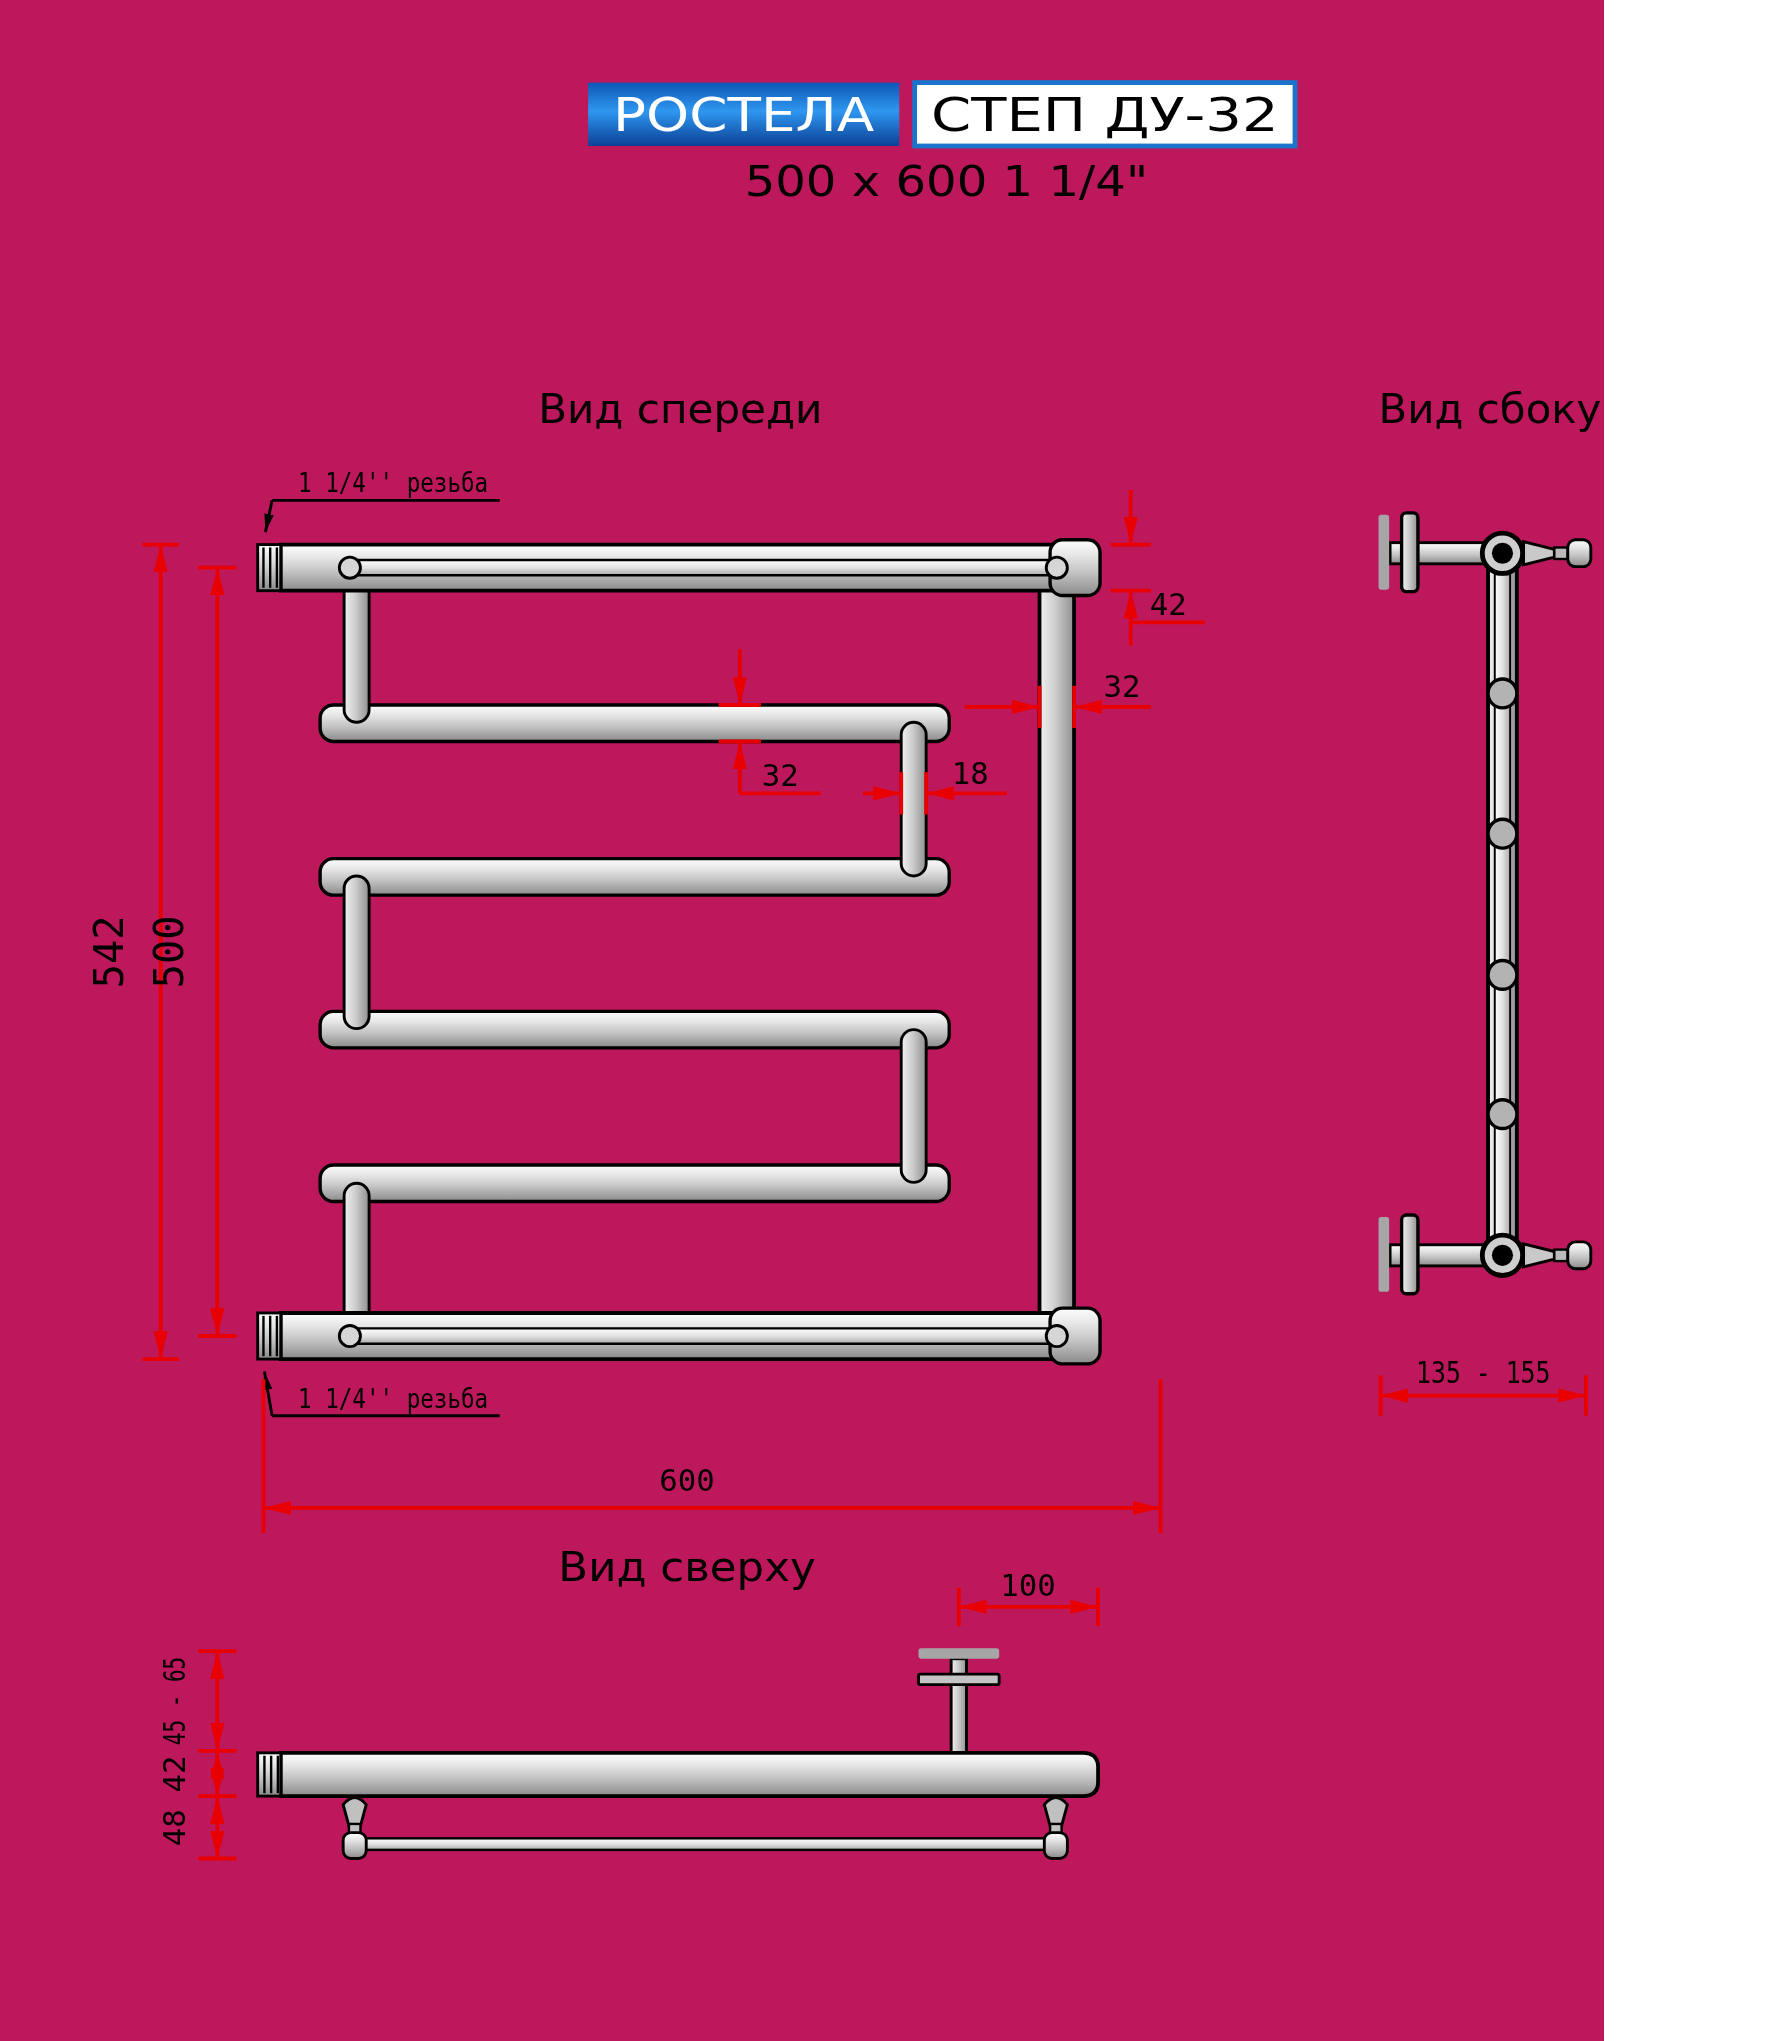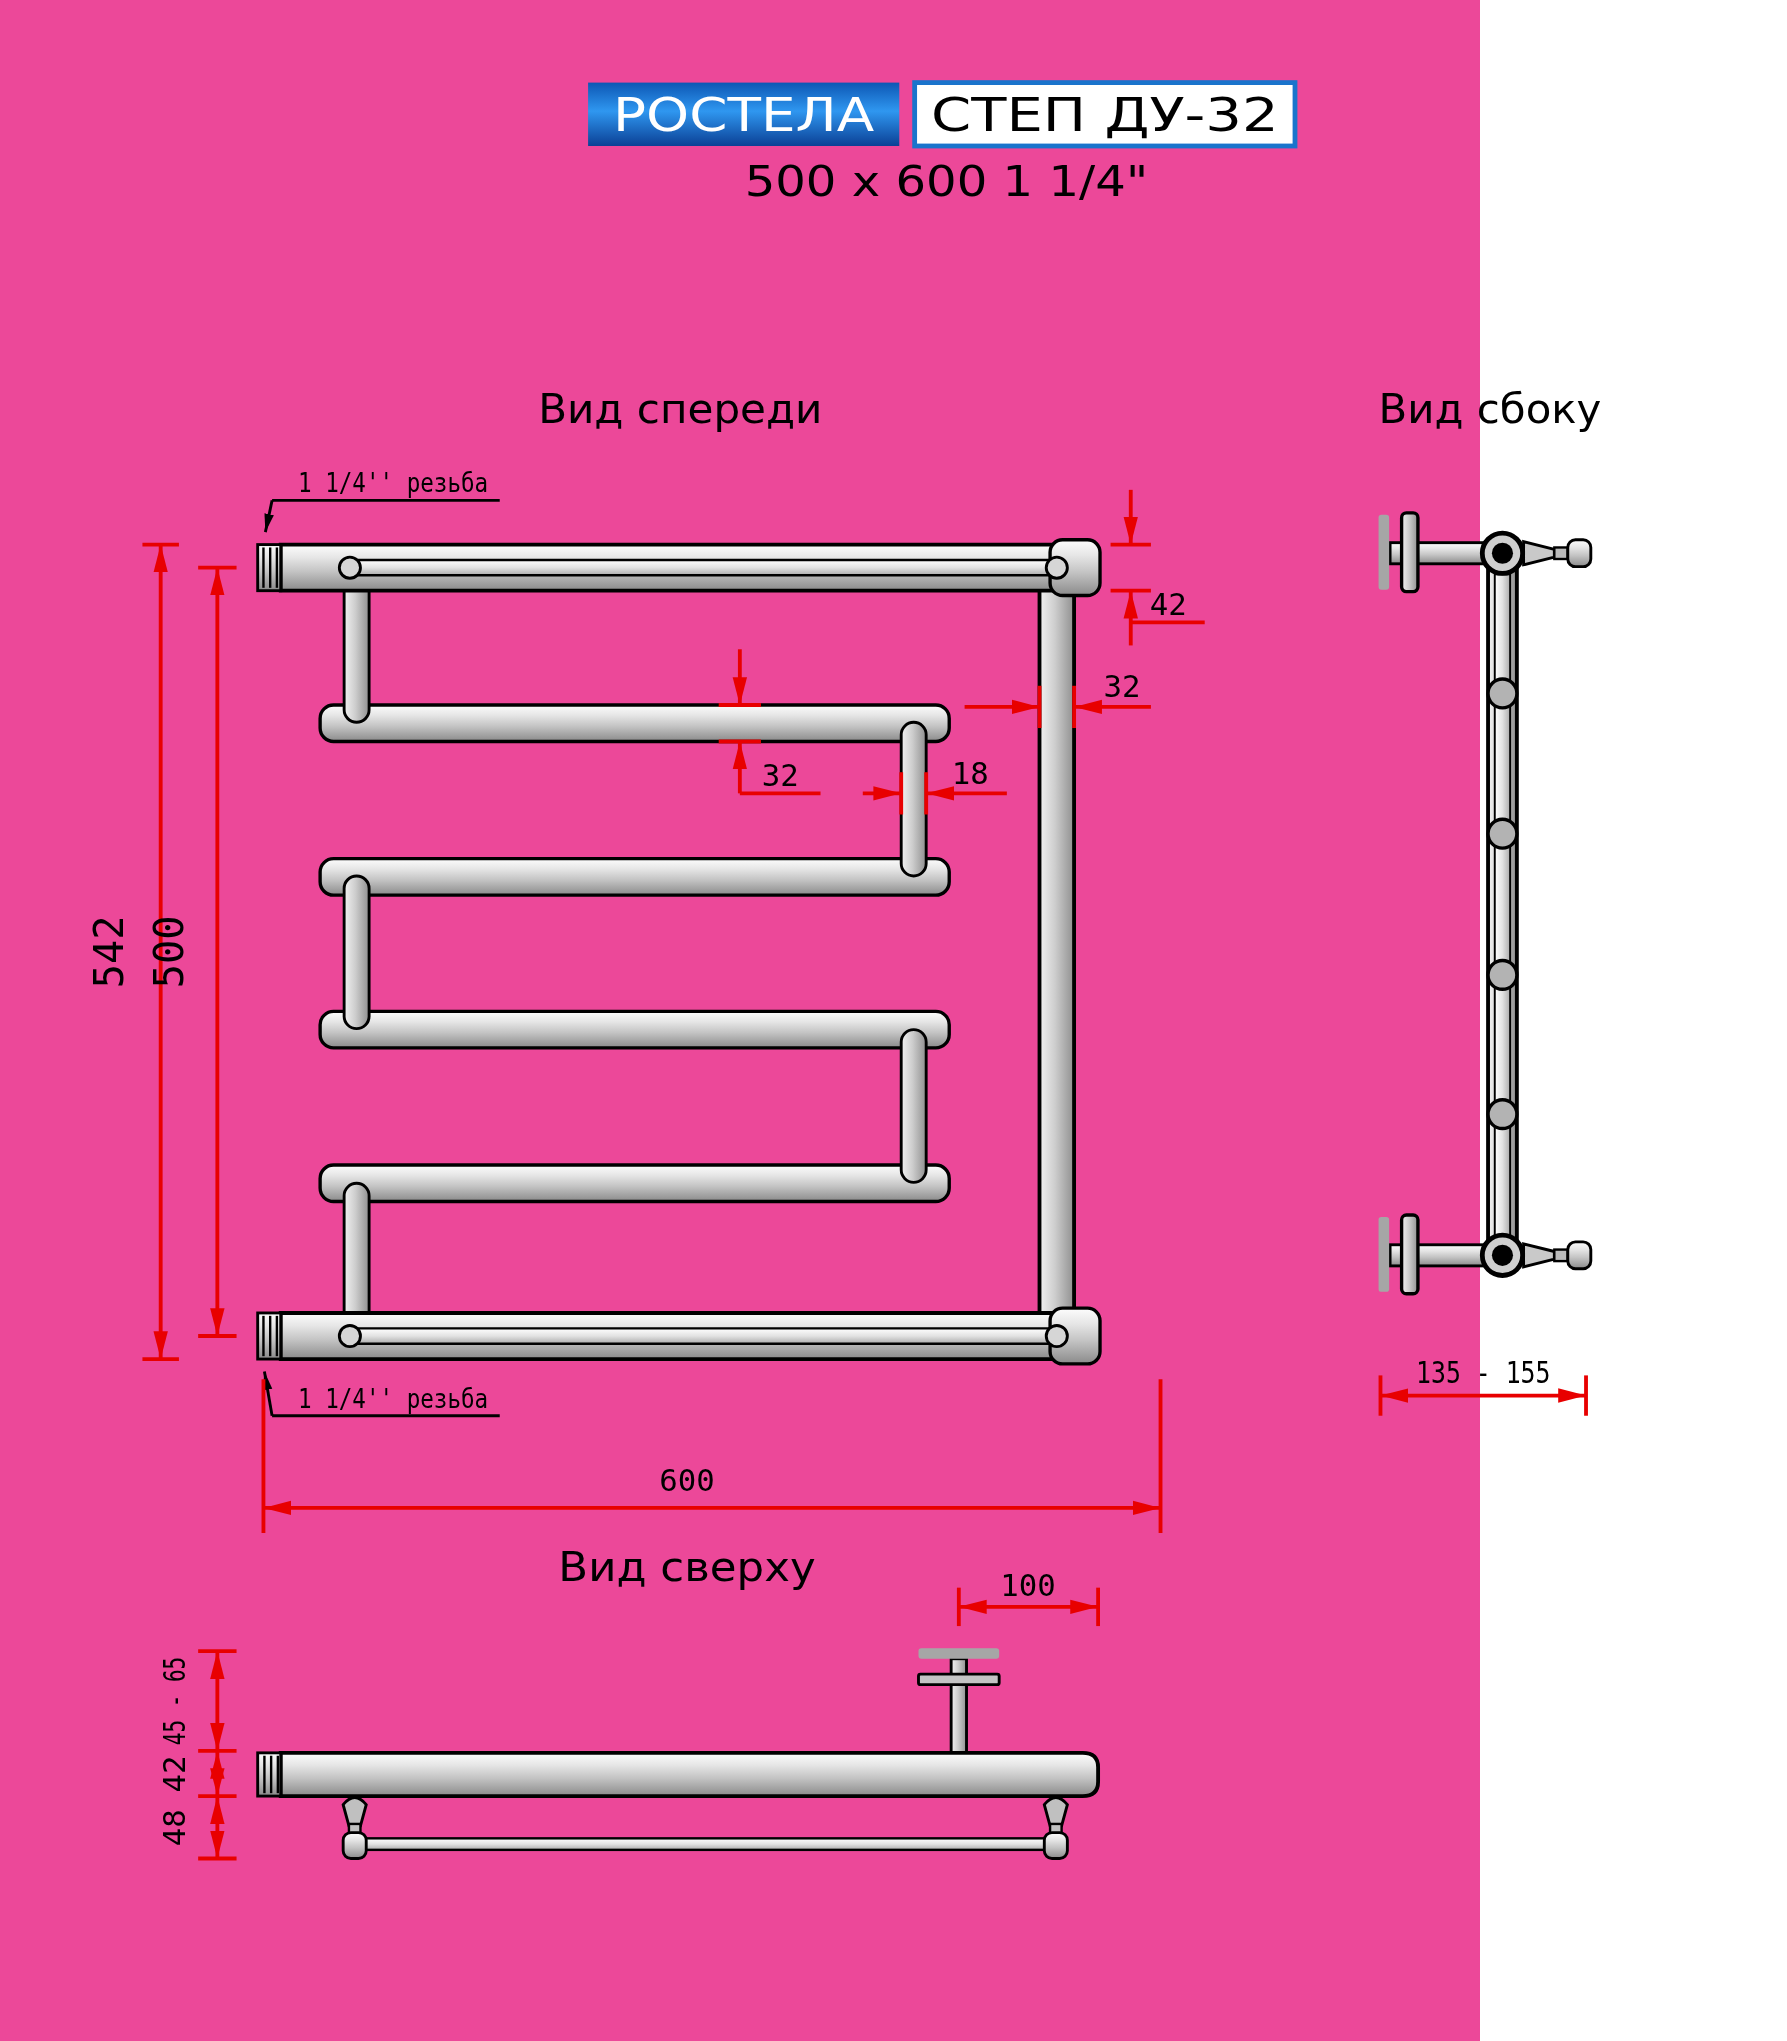--- a/index.html
+++ b/index.html
@@ -1,16 +1,16 @@
 <!DOCTYPE html>
 <html><head>
 <meta charset="utf-8">
 <style>
   html,body{margin:0;padding:0;background:#ffffff;}
-  .page{width:1480px;height:2041px;position:relative;background:#ec4899;font-family:"DejaVu Sans",sans-serif;}
+  .page{width:1604px;height:2041px;position:relative;background:#be185d;font-family:"DejaVu Sans",sans-serif;}
   svg{display:block;}
   text{fill:#000;}
   .hdr-brand{font:48px "DejaVu Sans",sans-serif;fill:#ffffff;}
   .hdr-model{font:48px "DejaVu Sans",sans-serif;fill:#000;}
   .hdr-size{font:44px "DejaVu Sans",sans-serif;fill:#000;}
   .vtitle{font:43px "DejaVu Sans",sans-serif;fill:#000;}
   .dim{font:32px "DejaVu Sans Mono",monospace;fill:#000;}
   .dimBig{font:42px "DejaVu Sans Mono",monospace;fill:#000;}
   .lead{font:28px "DejaVu Sans Mono",monospace;fill:#000;}
   .redline{stroke:#e80000;stroke-width:4;fill:none;}

